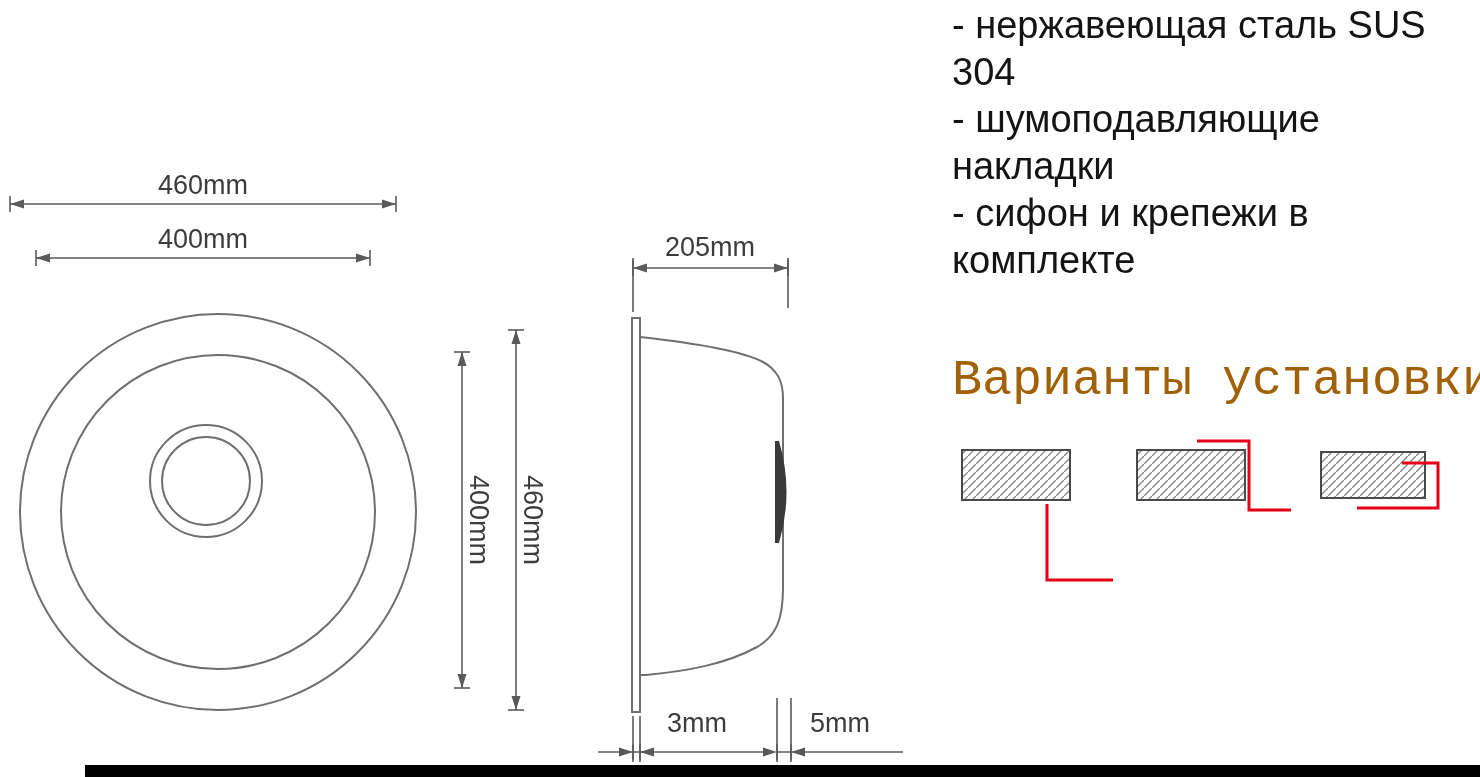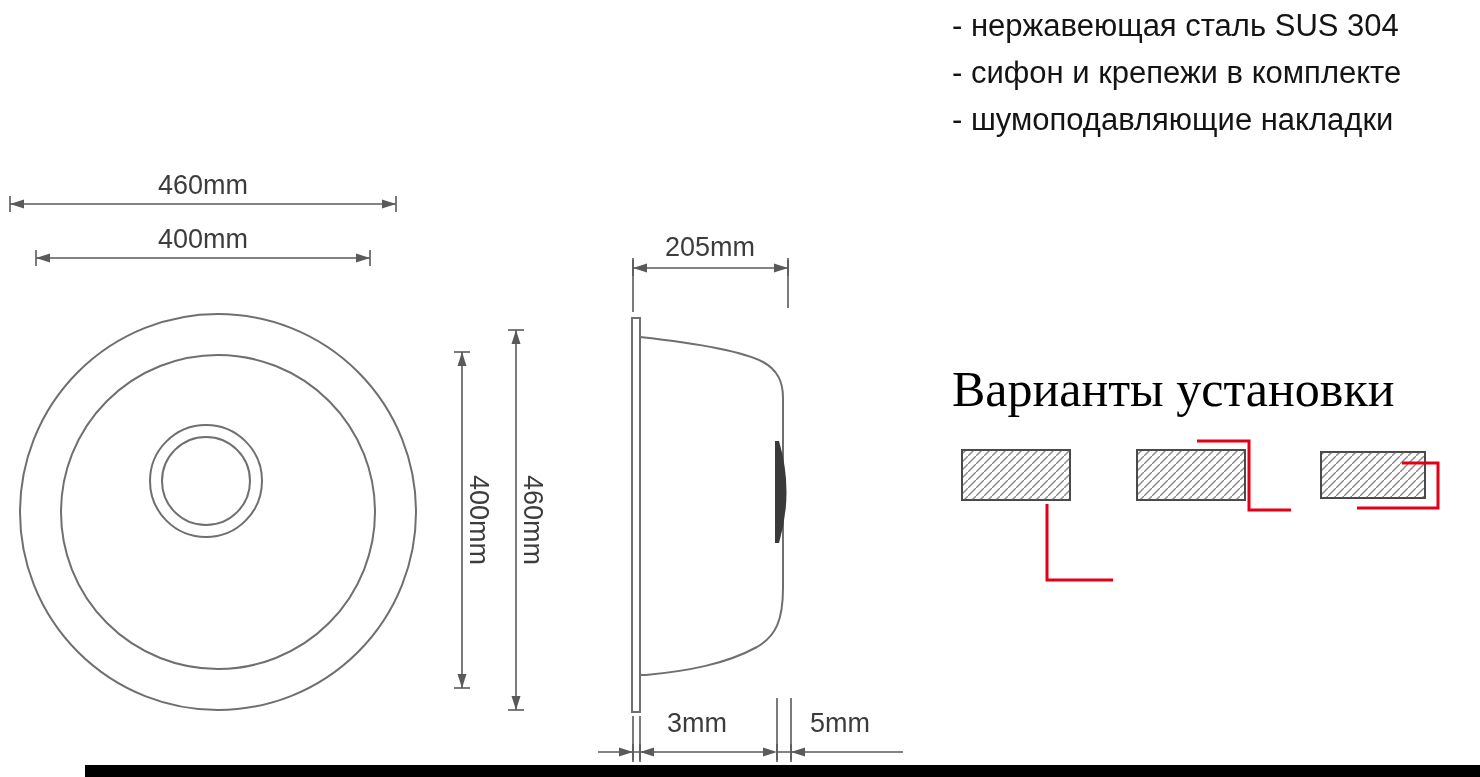--- a/index.html
+++ b/index.html
@@ -18,31 +18,31 @@
   svg .arrow{fill:#5a5a5a;stroke:none;}
   svg text{
     font-family:"Liberation Sans", sans-serif;
     font-size:27px;
     fill:#3c3c3c;
   }
   .features{
     position:absolute;
     left:952px;top:2px;
     width:520px;
-    font-size:31px;
+    font-size:38px;
     line-height:47px;
     color:#141414;
   }
   .install-heading{
     position:absolute;
-    left:952px;top:360px;
+    left:952px;top:352px;
     width:520px;
-    font-family:Liberation Serif, serif;
+    font-family:Liberation Mono, monospace;
     font-size:50px;
-    color:#000000;
+    color:#a16207;
     white-space:nowrap;
   }
   .bottom-bar{
     position:absolute;
     left:85px;right:0;bottom:0;
     height:12px;
     background:#000;
   }
 </style>
 </head>
@@ -157,21 +157,21 @@
     </g>
 
     <g>
       <rect x="1321" y="452" width="104" height="46" fill="url(#hatch)" stroke="#4a4a4a" stroke-width="2"></rect>
       <polyline points="1402,463 1438,463 1438,508 1357,508" fill="none" stroke-width="3" stroke="#e30016"></polyline>
     </g>
   </svg>
 
   <div class="features">
     <div>- нержавеющая сталь SUS 304</div>
+    <div>- шумоподавляющие накладки</div>
     <div>- сифон и крепежи в комплекте</div>
-    <div>- шумоподавляющие накладки</div>
   </div>
 
   <div class="install-heading">Варианты установки</div>
 
   <div class="bottom-bar"></div>
 
 </div>
 
 </body></html>

